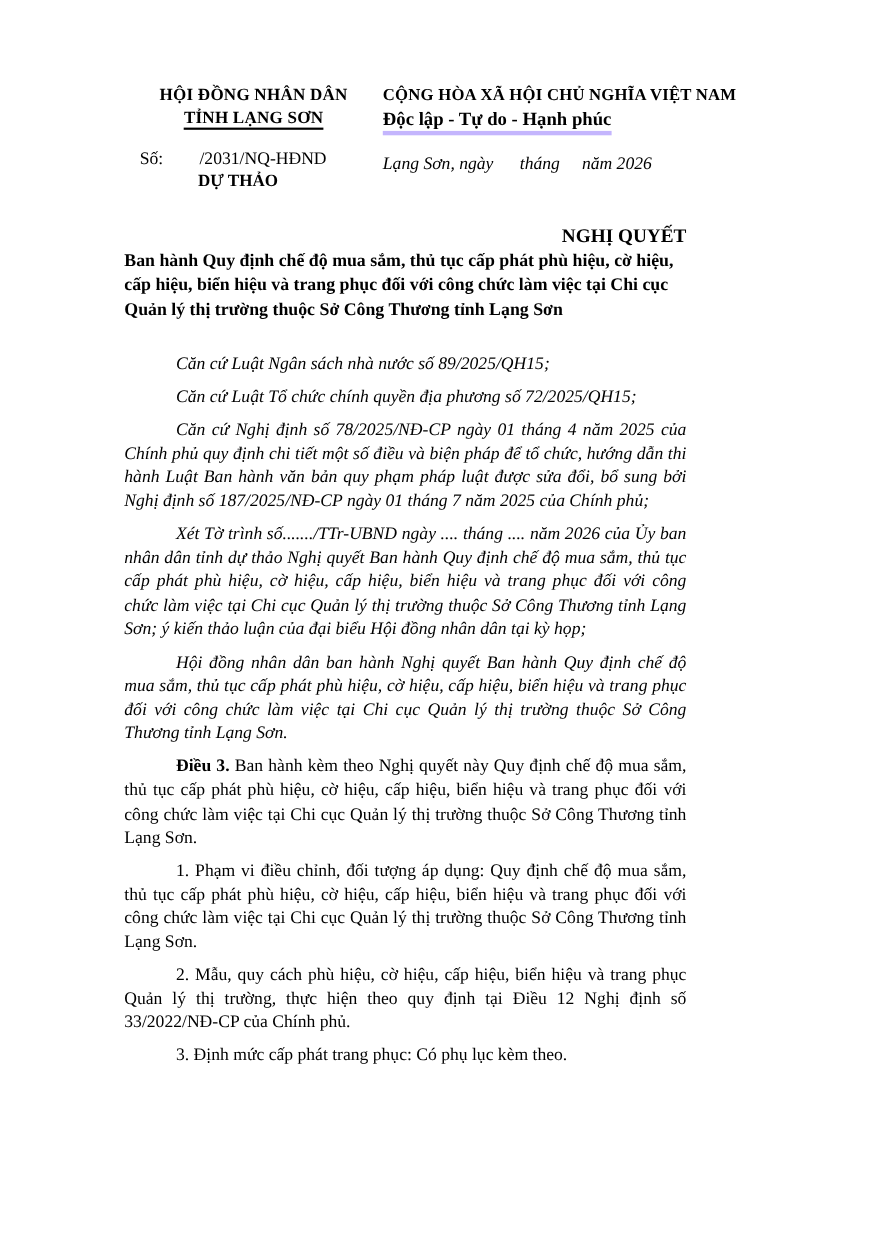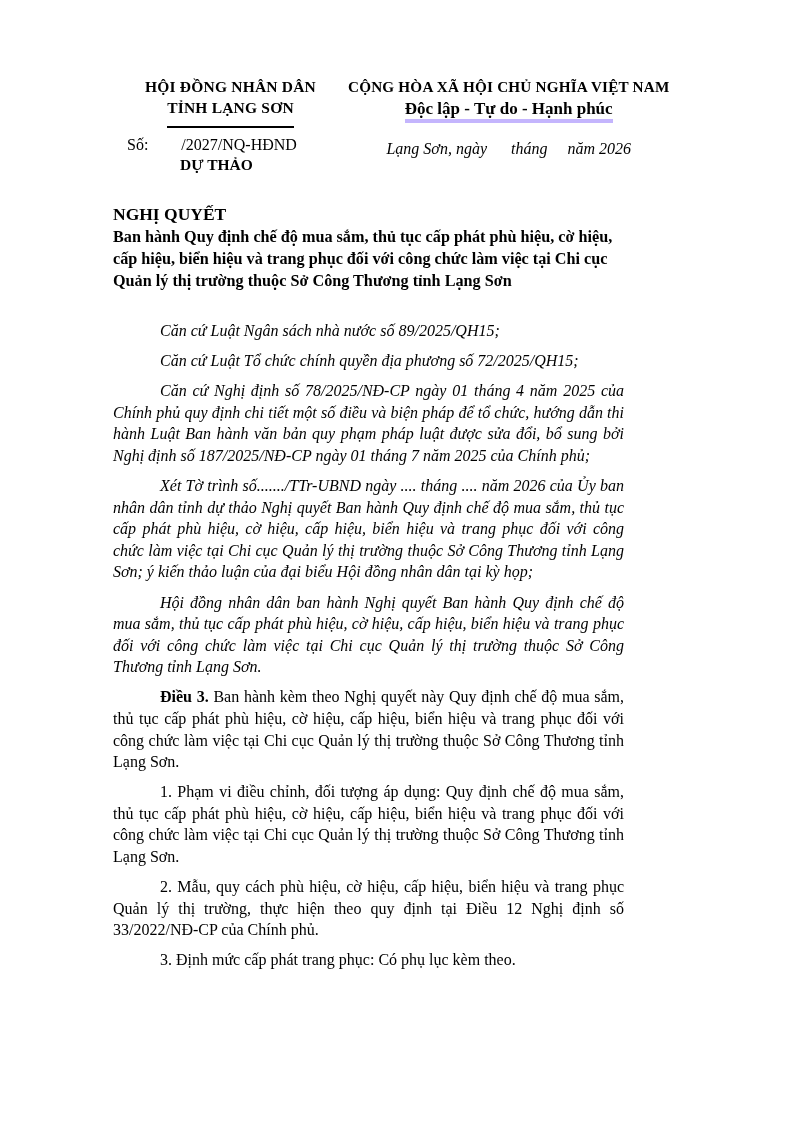--- a/index.html
+++ b/index.html
@@ -23,38 +23,38 @@
     display: flex;
     align-items: flex-start;
   }
   .header-left {
     width: 235px;
     flex: 0 0 235px;
     text-align: center;
   }
   .header-right {
     flex: 1;
-    text-align: center;
+    text-align: left;
   }
   .org-line1 {
     font-weight: bold;
     font-size: 15.5px;
     line-height: 21px;
     letter-spacing: 0.2px;
     white-space: nowrap;
   }
   .org-line2 {
     line-height: 21px;
   }
   .org-line2 .underlined {
     font-weight: bold;
     font-size: 15.5px;
     letter-spacing: 0.2px;
     border-bottom: 2px solid #000;
-    padding-bottom: 10px;
+    padding-bottom: 0;
     white-space: nowrap;
   }
   .nat-line1 {
     font-weight: bold;
     font-size: 15.2px;
     line-height: 21px;
     letter-spacing: 0.2px;
     white-space: nowrap;
   }
   .nat-line2 {
@@ -89,21 +89,21 @@
   .date-line {
     margin-top: 19px;
     font-style: italic;
     font-size: 16px;
     line-height: 20px;
     white-space: pre;
   }
   
   .doc-type {
     margin-top: 28px;
-    text-align: left;
+    text-align: right;
     font-weight: bold;
     font-size: 17.5px;
     line-height: 22px;
   }
   .doc-subtitle {
     margin-top: 1px;
     font-weight: bold;
     font-size: 16.2px;
     line-height: 22px;
   }
@@ -130,21 +130,21 @@
 
 <div class="page">
 
   <div class="header">
     <div class="header-left">
       <div class="org-line1">HỘI ĐỒNG NHÂN DÂN</div>
       <div class="org-line2">
         <span class="underlined">TỈNH LẠNG SƠN</span>
       </div>
       <div class="so-row">
-        <span>Số:</span><span class="so-value">/2027/NQ-HĐND</span>
+        <span>Số:</span><span class="so-value">/2031/NQ-HĐND</span>
       </div>
       <div class="draft-line">DỰ THẢO</div>
     </div>
     <div class="header-right">
       <div class="nat-line1">CỘNG HÒA XÃ HỘI CHỦ NGHĨA VIỆT NAM</div>
       <div class="nat-line2">
         <span class="underlined">Độc lập - Tự do - Hạnh phúc</span>
       </div>
       <div class="date-line">Lạng Sơn, ngày      tháng     năm 2026</div>
     </div>

